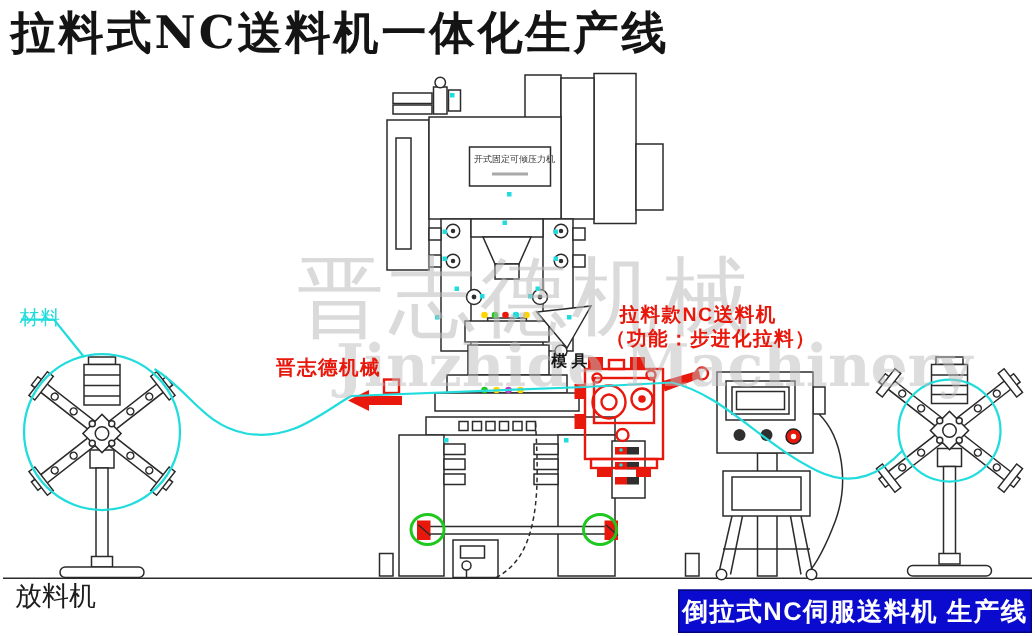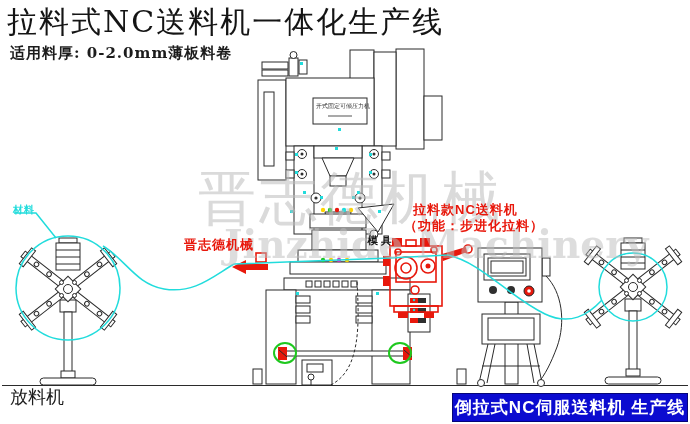--- a/index.html
+++ b/index.html
@@ -1,36 +1,36 @@
 <!DOCTYPE html>
 <html style="--c-ink: #2b2b2b; --c-red: #e8180c; --c-cyan: #21dcdc; --c-green: #1ec81e; --c-banner: #0b0bd0; --c-wm: #bdbdbd;"><head>
 <meta charset="utf-8">
 <style>
   html,body{margin:0;padding:0;background:#fff;}
   .stage{position:relative;width:690px;height:424px;background:#fff;overflow:hidden;
          font-family:"Liberation Sans","DejaVu Sans",sans-serif;}
   .abs{position:absolute;}
   
   .title{left:7px;top:2px;font-family:"DejaVu Serif","Liberation Serif",serif;
-         font-size:30px;font-weight:400;color:#141414;letter-spacing:2px;white-space:nowrap;}
+         font-size:30px;font-weight:700;color:#141414;letter-spacing:2px;white-space:nowrap;}
   .subtitle{left:10px;top:44px;font-family:"DejaVu Serif","Liberation Serif",serif;
          font-size:15px;font-weight:700;color:#1c1c1c;letter-spacing:1px;white-space:nowrap;}
   
   .wm-cn{left:198px;top:160px;font-family:"DejaVu Serif","Liberation Serif",serif;
          font-size:58px;font-weight:400;color:var(--c-wm,#bdbdbd);opacity:.55;
          letter-spacing:3px;white-space:nowrap;}
   .wm-en{left:224px;top:221px;font-family:"DejaVu Serif","Liberation Serif",serif;
          font-size:39px;font-weight:700;color:var(--c-wm,#bdbdbd);opacity:.5;white-space:nowrap;}
   
   .red-label{color:var(--c-red,#e8180c);font-weight:700;white-space:nowrap;}
   .lbl-inlet{left:184px;top:236px;font-size:13px;letter-spacing:1px;}
   .lbl-feeder{left:404px;top:202px;font-size:13px;line-height:16px;letter-spacing:1px;}
   .lbl-feeder .l1{padding-left:9px;}
   
-  .lbl-material{left:13px;top:203px;font-size:10px;font-weight:700;
+  .lbl-material{left:13px;top:203px;font-size:13px;font-weight:400;
                 color:var(--c-cyan,#21dcdc);letter-spacing:1px;}
   .lbl-mold{left:320px;top:234px;width:52px;text-align:center;font-size:10.5px;
             color:#161616;letter-spacing:3px;font-weight:700;margin-left:35px;}
   .nameplate-txt{left:314px;top:102px;width:52px;text-align:center;font-size:6.5px;
                  color:#333;white-space:nowrap;transform:scale(.92);}
   .nameplate-sub{left:328px;top:115px;width:24px;height:2px;background:#a9a9a9;}
   .lbl-uncoiler{left:10px;top:389px;width:118px;text-align:left;font-size:18px;
                 color:#1c1c1c;line-height:16px;font-weight:400;}
   
   .banner{left:452px;top:393px;width:236px;height:29px;background:var(--c-banner,#0b0bd0);
@@ -290,21 +290,20 @@
       <path class="cy" d="M103,246 C126,260 136,284 164,289 C194,294 212,277 234,264"></path>
       <polyline class="cy" points="234,264 390,258 448,255"></polyline>
       <path class="cy" d="M448,255 C482,263 508,296 545,314 C570,326 588,315 602,300"></path>
     </g>
   </svg>
 
   <div class="abs wm-cn">晋志德机械</div>
   <div class="abs wm-en">Jinzhide Machinery</div>
 
   <div class="abs title">拉料式NC送料机一体化生产线</div>
-  <div class="abs subtitle">适用料厚: 0-2.0mm薄板料卷</div>
 
   <div class="abs nameplate-txt">开式固定可倾压力机</div>
   <div class="abs nameplate-sub"></div>
   <div class="abs lbl-mold">模具</div>
 
   <div class="abs lbl-material">材料</div>
 
   <div class="abs red-label lbl-inlet">晋志德机械</div>
 
   <div class="abs red-label lbl-feeder">

